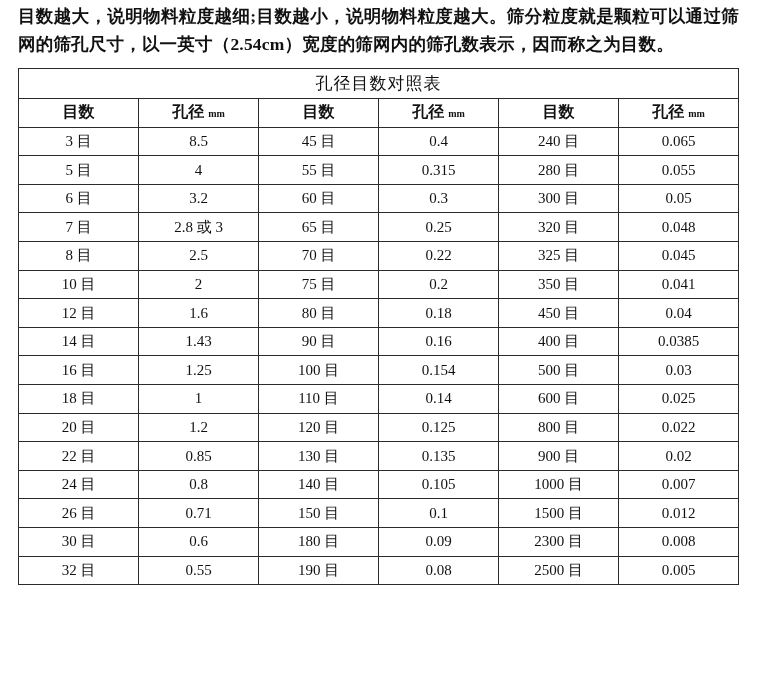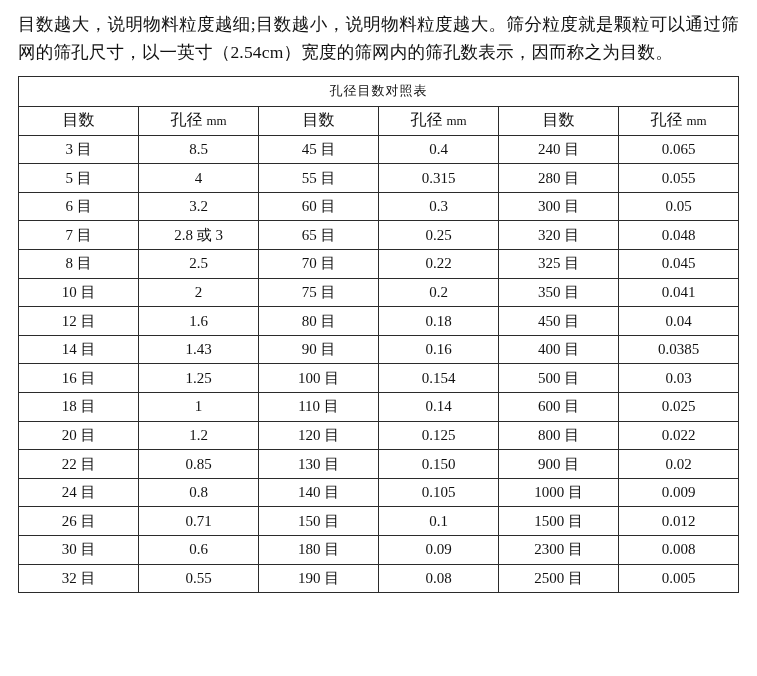--- a/index.html
+++ b/index.html
@@ -14,25 +14,26 @@
     color: #1a1a1a;
     overflow: hidden;
   }
   .page {
     width: 757px;
     height: 676px;
     position: relative;
     box-sizing: border-box;
   }
   .intro {
-    padding: 10px 18px 0 18px;
+    padding: 2px 18px 0 18px;
     font-size: 17.5px;
     line-height: 1.62;
     letter-spacing: 0.2px;
     color: #111;
+    font-weight: bold;
   }
   .intro p {
     margin: 0;
     text-align: justify;
     text-justify: inter-ideograph;
   }
   .table-wrap {
     margin: 9px 18px 0 18px;
   }
   table.mesh {
@@ -43,29 +44,30 @@
   table.mesh th,
   table.mesh td {
     border: 1px solid #2b2b2b;
     text-align: center;
     vertical-align: middle;
     font-weight: normal;
     color: #111;
   }
   table.mesh tr.title-row th {
     height: 27px;
-    font-size: 13px;
+    font-size: 17px;
     letter-spacing: 1px;
   }
   table.mesh tr.head-row th {
     height: 26px;
     font-size: 16px;
+    font-weight: bold;
   }
   table.mesh tr.head-row th .unit {
-    font-size: 13px;
+    font-size: 10px;
     letter-spacing: 0;
   }
   table.mesh tbody td {
     height: 25.6px;
     font-size: 15px;
   }
   .col-mesh { width: 16.3%; }
   .col-size { width: 16.7%; }
 </style>
 </head>
@@ -178,31 +180,31 @@
             <td class="col-size">1.2</td>
             <td class="col-mesh">120 目</td>
             <td class="col-size">0.125</td>
             <td class="col-mesh">800 目</td>
             <td class="col-size">0.022</td>
           </tr>
           <tr>
             <td class="col-mesh">22 目</td>
             <td class="col-size">0.85</td>
             <td class="col-mesh">130 目</td>
-            <td class="col-size">0.150</td>
+            <td class="col-size">0.135</td>
             <td class="col-mesh">900 目</td>
             <td class="col-size">0.02</td>
           </tr>
           <tr>
             <td class="col-mesh">24 目</td>
             <td class="col-size">0.8</td>
             <td class="col-mesh">140 目</td>
             <td class="col-size">0.105</td>
             <td class="col-mesh">1000 目</td>
-            <td class="col-size">0.009</td>
+            <td class="col-size">0.007</td>
           </tr>
           <tr>
             <td class="col-mesh">26 目</td>
             <td class="col-size">0.71</td>
             <td class="col-mesh">150 目</td>
             <td class="col-size">0.1</td>
             <td class="col-mesh">1500 目</td>
             <td class="col-size">0.012</td>
           </tr>
           <tr>

